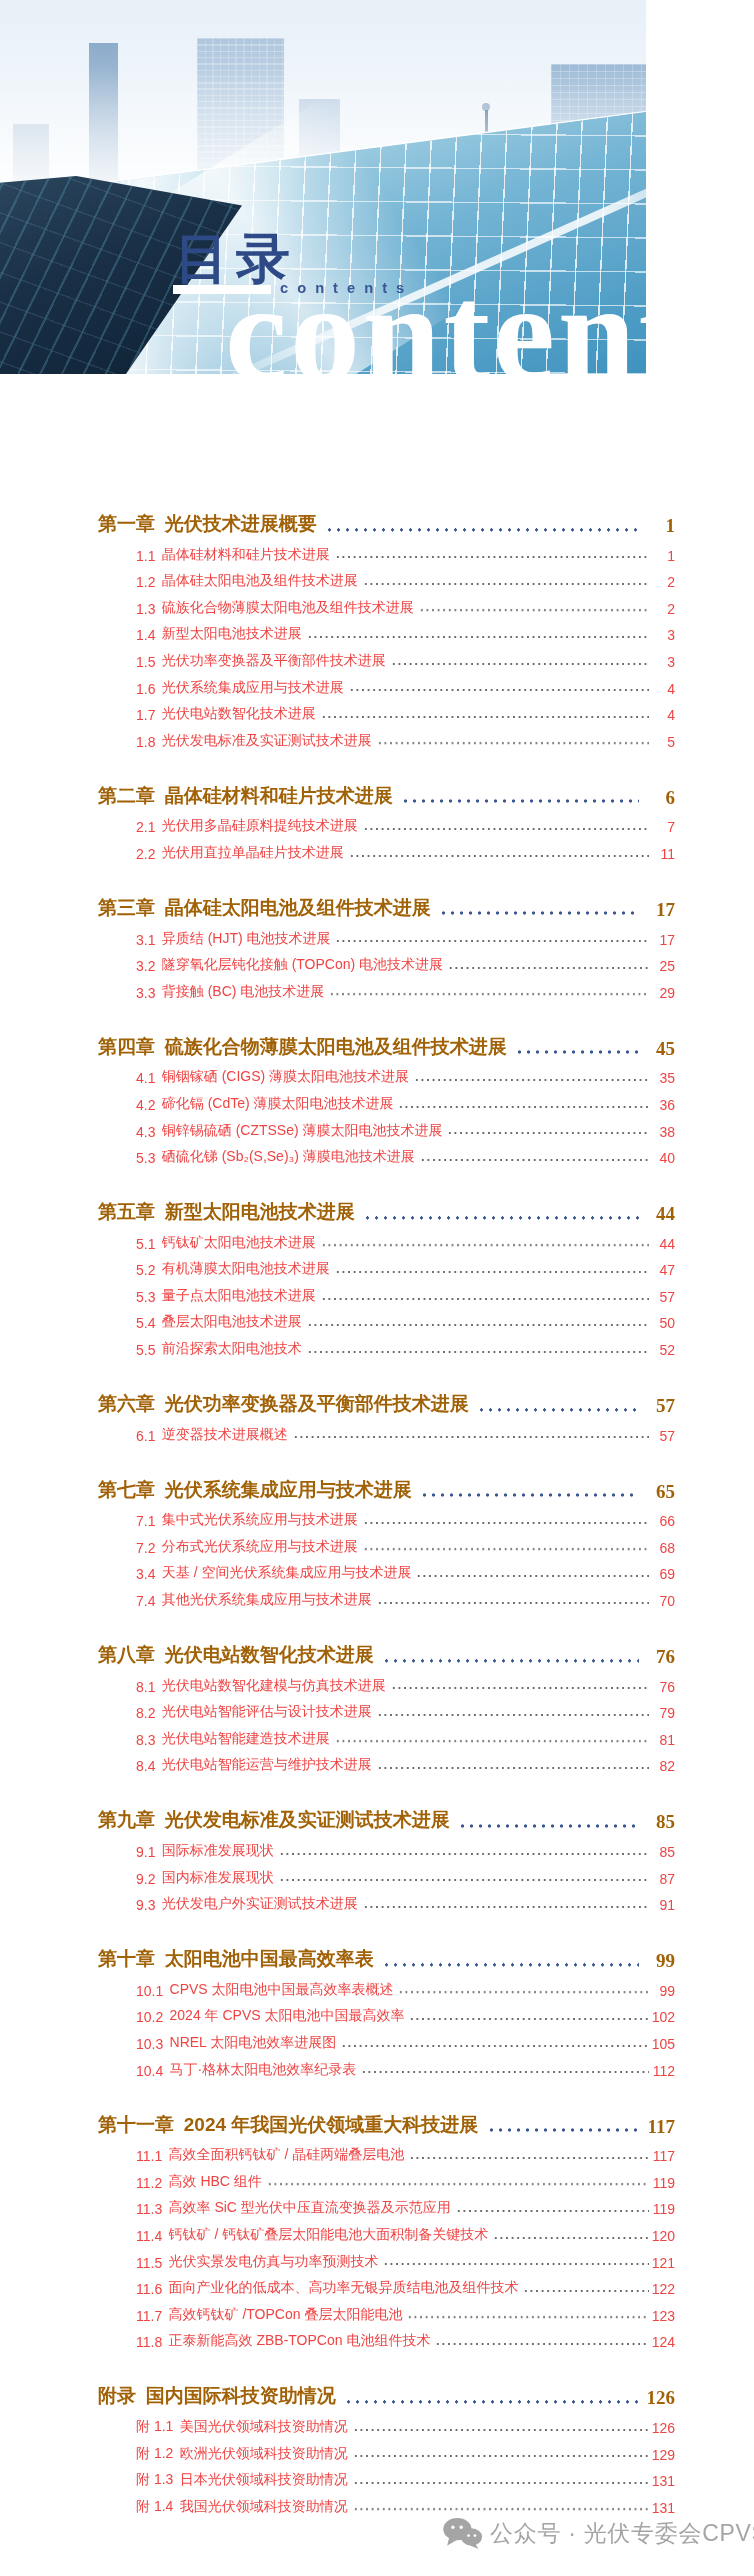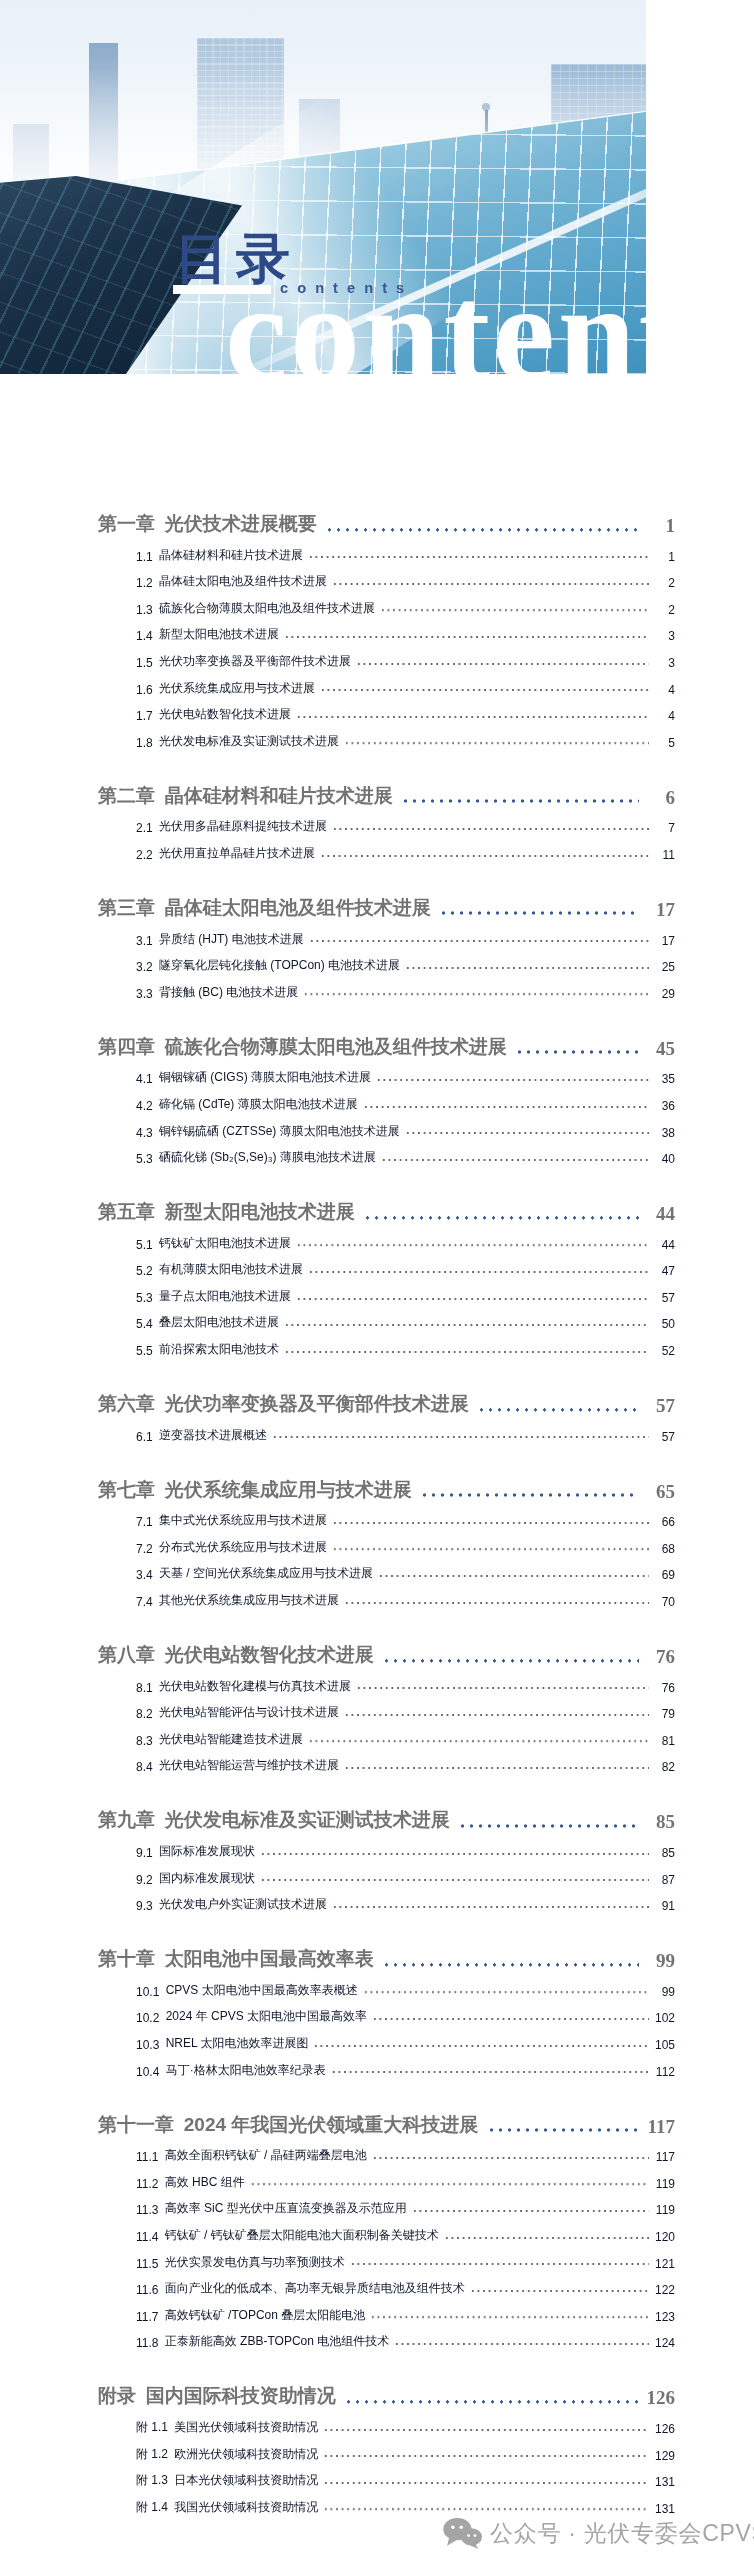--- a/index.html
+++ b/index.html
@@ -66,29 +66,29 @@
   .hero-sub{position:absolute;left:280px;top:281px;font-size:14.7px;font-weight:600;
       color:#3b5694;letter-spacing:9px;line-height:1;}
   .hero-bar{position:absolute;left:173px;top:285px;width:98px;height:9px;background:#ffffff;}
   .hero-big{position:absolute;left:225px;bottom:-29px;font-family:"Liberation Serif","DejaVu Serif",serif;
       font-weight:bold;font-size:140px;line-height:1;color:#ffffff;letter-spacing:2.8px;white-space:nowrap;}
 
   
   .toc{padding:130px 80px 0 98px;}
   .chapter + .chapter{margin-top:26px;}
   .row{display:flex;align-items:flex-end;}
-  .chap{color:#737373;font-weight:bold;font-size:19px;height:33px;}
+  .chap{color:#a16207;font-weight:bold;font-size:19px;height:33px;}
   .chap .label{margin-right:9.8px;white-space:nowrap;}
   .chap .title{white-space:nowrap;}
   .chap .leader{flex:1;height:5.6px;margin:0 7px 4.9px 8.4px;
       background-image:radial-gradient(circle,#3a5894 1.5px,rgba(0,0,0,0) 1.7px);
       background-size:9px 5.6px;background-repeat:repeat-x;background-position:left center;}
   .chap .pg{font-family:"Liberation Serif","DejaVu Serif",serif;font-size:19px;
       min-width:29px;text-align:right;}
-  .item{color:#0f172a;font-size:12px;height:26.6px;padding-left:38px;}
+  .item{color:#ef4444;font-size:14px;height:26.6px;padding-left:38px;}
   .item .num{margin-right:6.3px;white-space:nowrap;}
   .item .title{white-space:nowrap;}
   .item .leader{flex:1;height:4.2px;margin:0 1.4px 4.2px 4.9px;
       background-image:radial-gradient(circle,#6b6b6b 0.9px,rgba(0,0,0,0) 1.1px);
       background-size:5.6px 4.2px;background-repeat:repeat-x;background-position:left center;}
   .item .pg{min-width:25px;text-align:right;}
 
   
   .footer{position:absolute;left:442px;top:2517px;display:flex;align-items:center;
       color:#a5a5a5;}

